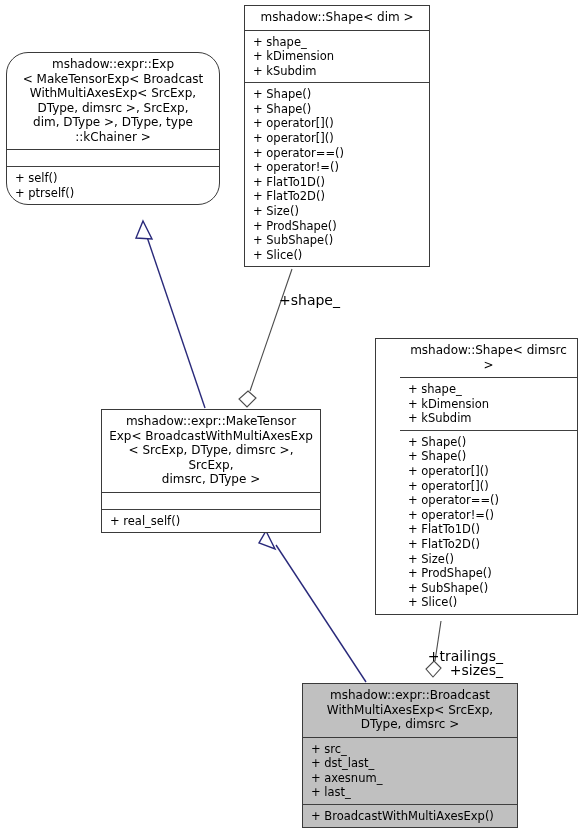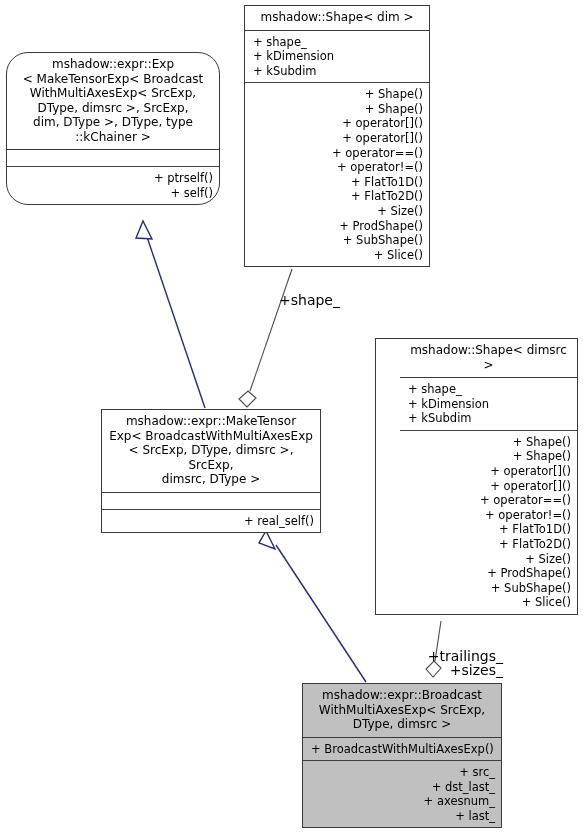--- a/index.html
+++ b/index.html
@@ -46,21 +46,20 @@
   .uml-compartment {
     box-sizing: border-box;
     padding: 4px 6px 4px 8px;
     font-size: 11.5px;
     line-height: 14.6px;
     color: #000000;
     border-bottom: 1px solid #404040;
   }
   .uml-compartment:last-child {
     border-bottom: none;
-    text-align: right;
   }
   .uml-compartment.empty {
     height: 17px;
     padding: 0;
   }
   .member {
     white-space: pre;
   }
   .edge-label {
     position: absolute;
@@ -104,22 +103,22 @@
 
   <div class="uml-box" style="left:6px; top:52px; width:214px;border-radius:22px;">
     <div class="uml-title">mshadow::expr::Exp
 &lt; MakeTensorExp&lt; Broadcast
 WithMultiAxesExp&lt; SrcExp,
  DType, dimsrc &gt;, SrcExp,
  dim, DType &gt;, DType, type
 ::kChainer &gt;</div>
     <div class="uml-compartment empty"></div>
     <div class="uml-compartment">
+      <div class="member">+ self()</div>
       <div class="member">+ ptrself()</div>
-      <div class="member">+ self()</div>
     </div>
   </div>
 
   <div class="uml-box" style="left:244px; top:5px; width:186px;">
     <div class="uml-title">mshadow::Shape&lt; dim &gt;</div>
     <div class="uml-compartment">
       <div class="member">+ shape_</div>
       <div class="member">+ kDimension</div>
       <div class="member">+ kSubdim</div>
     </div>
@@ -166,32 +165,32 @@
       <div class="member">+ operator!=()</div>
       <div class="member">+ FlatTo1D()</div>
       <div class="member">+ FlatTo2D()</div>
       <div class="member">+ Size()</div>
       <div class="member">+ ProdShape()</div>
       <div class="member">+ SubShape()</div>
       <div class="member">+ Slice()</div>
     </div>
   </div>
 
-  <div class="uml-box highlight" style="left:302px; top:683px; width:200px;">
+  <div class="uml-box highlight" style="left:302px; top:683px; width:216px;">
     <div class="uml-title">mshadow::expr::Broadcast
 WithMultiAxesExp&lt; SrcExp,
 DType, dimsrc &gt;</div>
-    <div class="uml-compartment">
-      <div class="member">+ BroadcastWithMultiAxesExp()</div>
-    </div>
     <div class="uml-compartment">
       <div class="member">+ src_</div>
       <div class="member">+ dst_last_</div>
       <div class="member">+ axesnum_</div>
       <div class="member">+ last_</div>
+    </div>
+    <div class="uml-compartment">
+      <div class="member">+ BroadcastWithMultiAxesExp()</div>
     </div>
   </div>
 
   <div class="edge-label" style="left:279px; top:293px;">+shape_</div>
 
   <div class="edge-label right-align" style="left:415px; top:649px; width:88px;">+trailings_
 +sizes_</div>
 
 </div>
 

